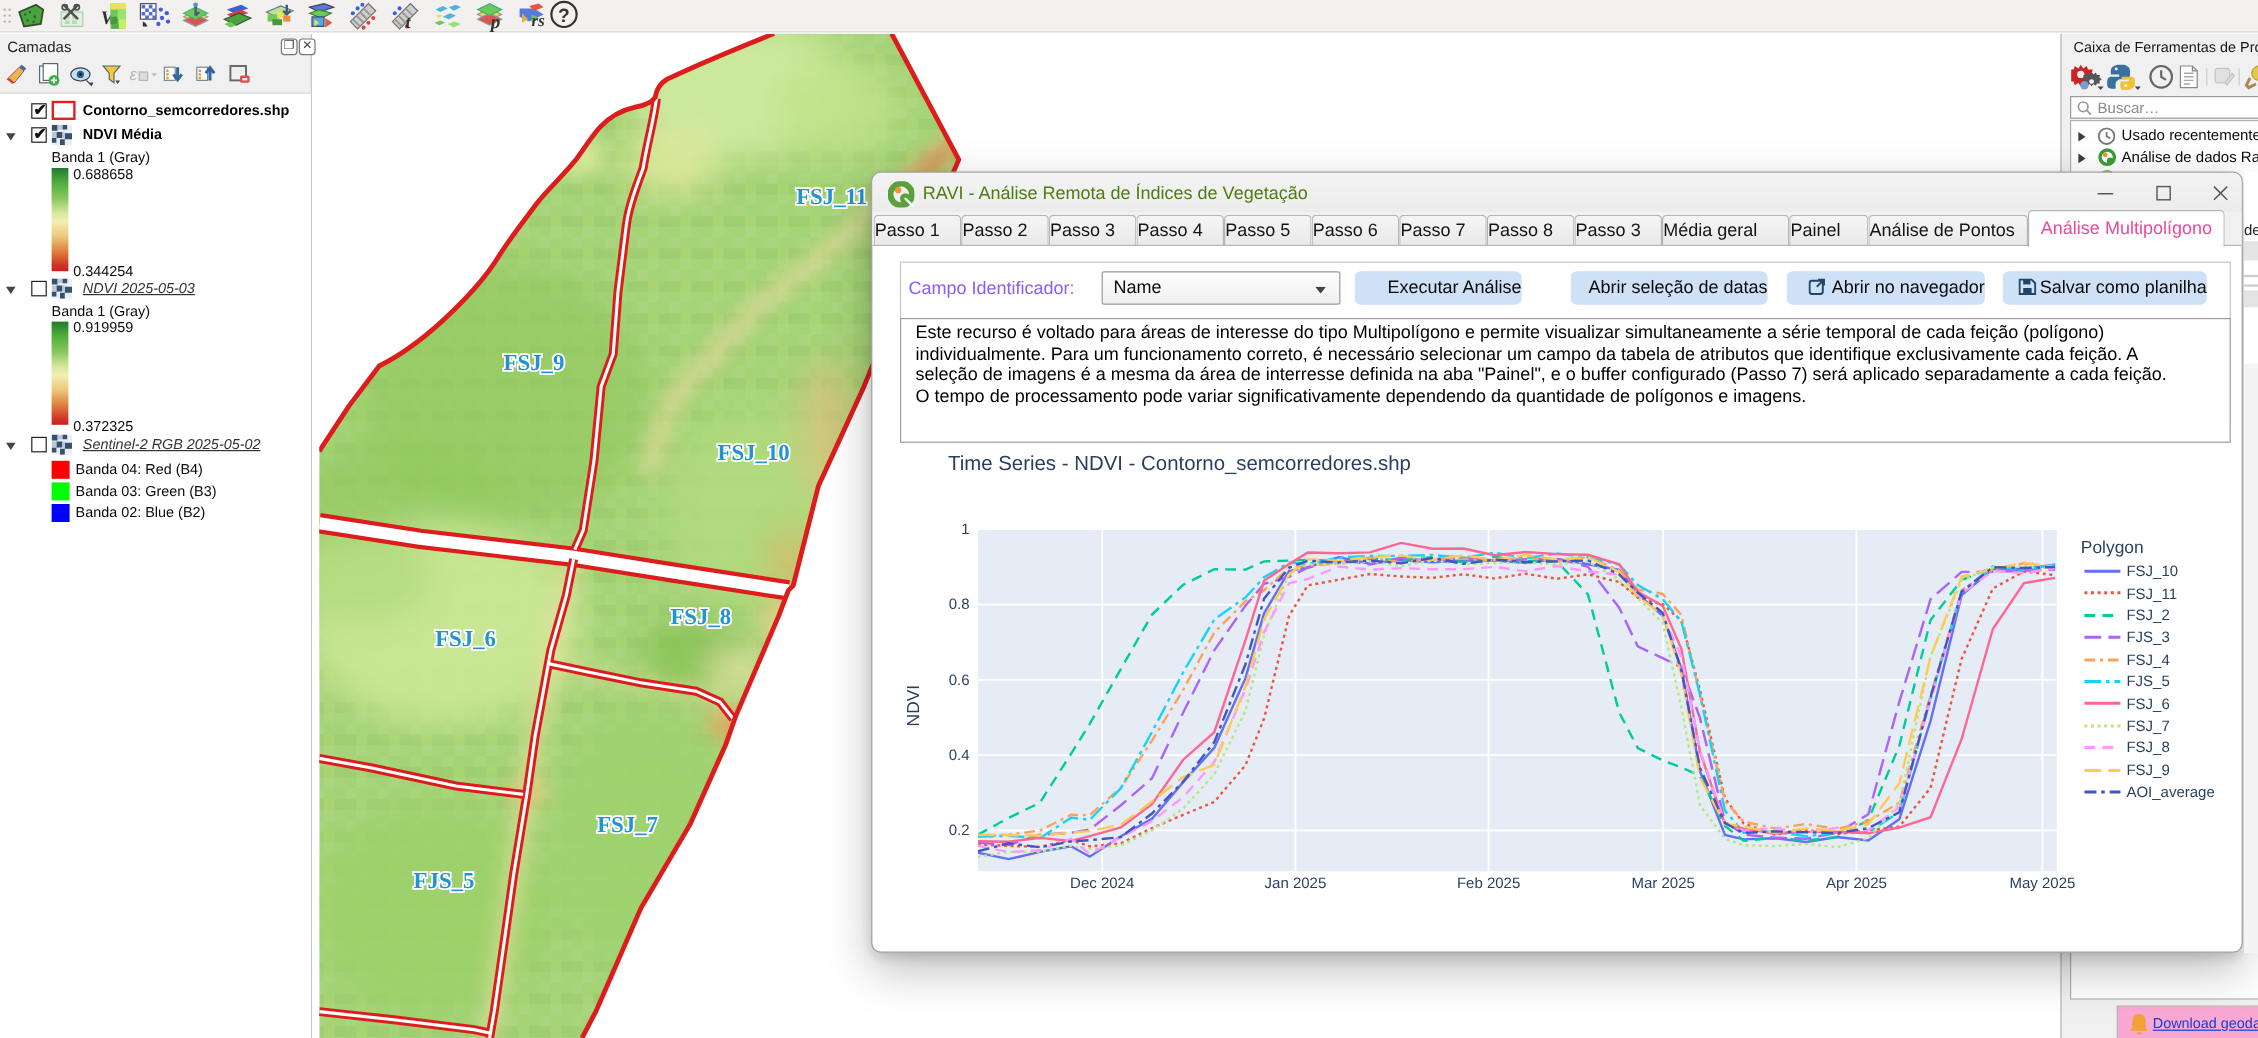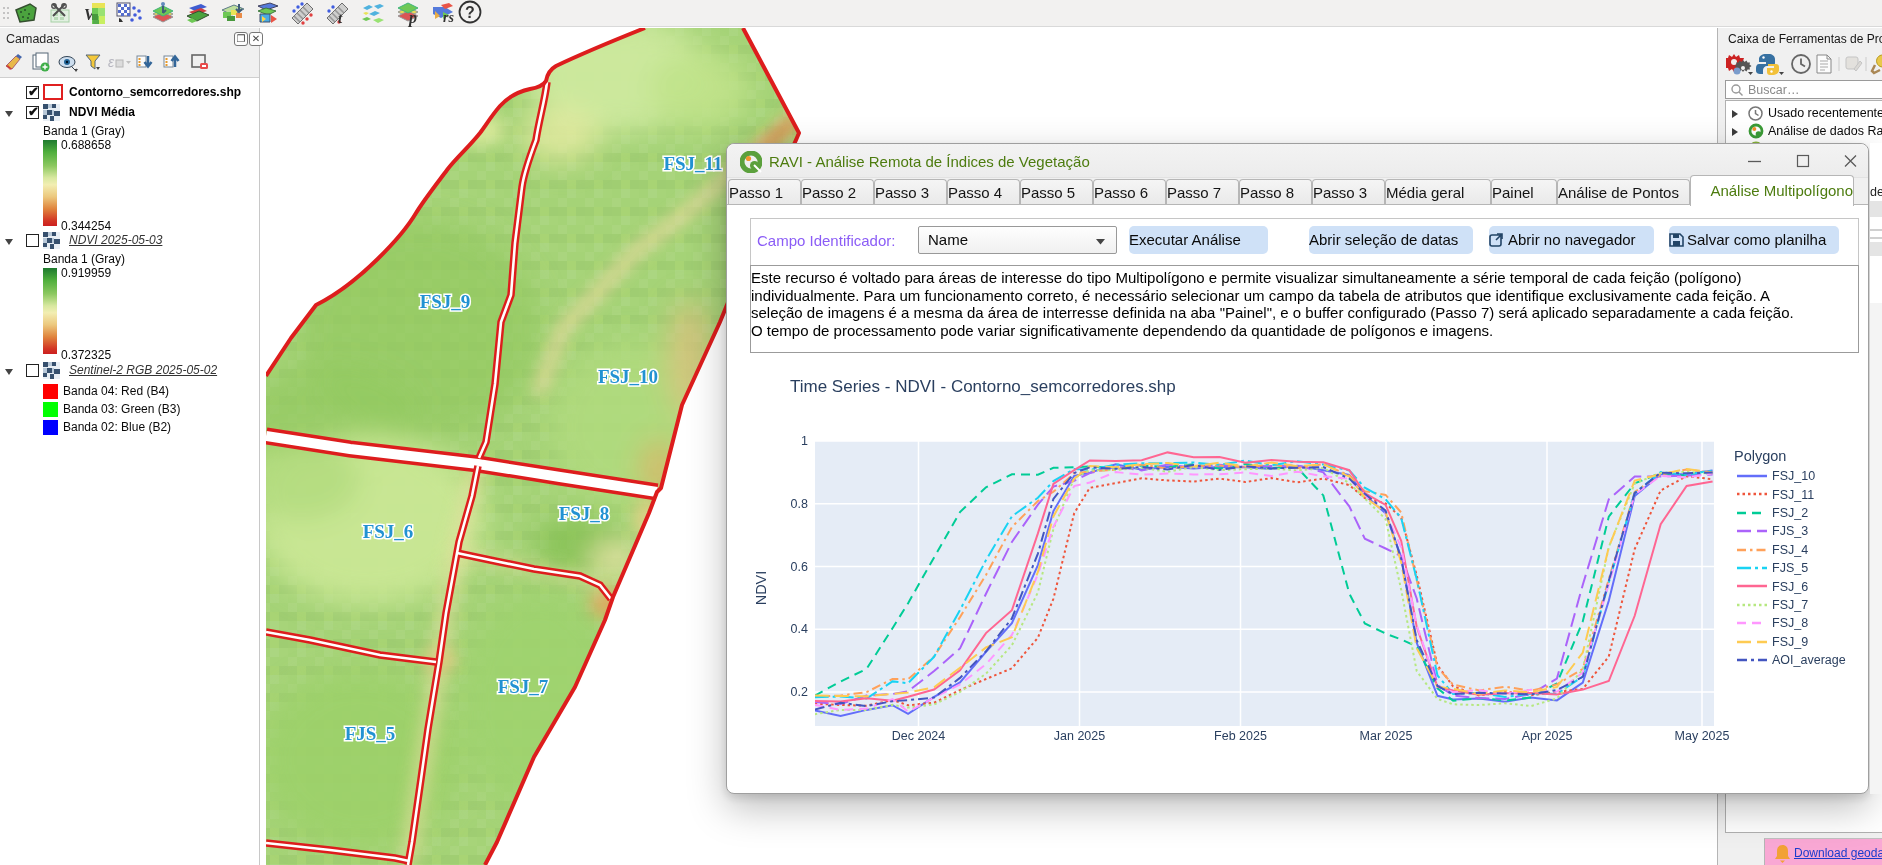--- a/index.html
+++ b/index.html
@@ -19,27 +19,27 @@
 .searchbox{left:7px;top:52px;width:158px;height:19px;background:#fff;border:1px solid #9a9a9a;font-size:12.5px;color:#8a8a8a}
 .rtree{left:7px;top:72px;width:158px;height:733px;background:#fff;border:1px solid #b0b0b0}
 .rrow{position:absolute;font-size:12.5px;color:#0a0a0a;white-space:nowrap}
 .arr{position:absolute;width:0;height:0;border-top:4.5px solid transparent;border-bottom:4.5px solid transparent;border-left:6px solid #3c3c3c}
 .notif{left:1764px;top:838px;width:165px;height:27px;background:#f9a8d4;border-top:1px solid #c0c0c0;border-left:1px solid #b5b5b5}
 .dlg{left:726px;top:143px;width:1143px;height:651px;background:#fff;border:1px solid #9f9f9f;border-radius:8px;box-shadow:0 14px 38px rgba(0,0,0,.26),0 4px 10px rgba(0,0,0,.13);z-index:50}
 .dtitle{left:0;top:0;width:100%;height:34px;background:linear-gradient(#f3f3f3,#ececec);border-radius:8px 8px 0 0;border-bottom:1px solid #e2e2e2}
 .dtitletxt{left:42px;top:9px;font-size:15px;color:#4d7c0f}
 .tabbar{left:0;top:34px;width:100%;height:27px;background:#f0f0f0}
 .tab{position:absolute;top:1px;height:26px;background:linear-gradient(#f5f5f5,#e9e9e9);border:1px solid #b6b6b6;border-bottom:none;border-radius:4px 4px 0 0;font-size:15px;color:#141414;line-height:25px}
-.tabactive{position:absolute;top:-3px;height:31px;background:#fff;border:1px solid #b6b6b6;border-bottom:none;border-radius:4px 4px 0 0;font-size:15px;color:#4d7c0f;text-align:right;line-height:29px;z-index:5}
+.tabactive{position:absolute;top:-3px;height:31px;background:#fff;border:1px solid #b6b6b6;border-bottom:none;border-radius:4px 4px 0 0;font-size:15px;color:#ec4899;text-align:center;line-height:29px;z-index:5}
 .tabline{position:absolute;left:0;top:60px;width:100%;height:1px;background:#b6b6b6}
 .dframe{left:23px;top:74px;width:1109px;height:135px;border:1px solid #c6c6c6}
 .dlabel{left:30px;top:88px;font-size:15px;color:#8b5cf6}
 .combo{left:191px;top:82px;width:199px;height:28px;background:linear-gradient(#fefefe,#f0f0f0);border:1px solid #999;border-radius:2px;font-size:15px;color:#0a0a0a}
-.btn{position:absolute;top:82px;height:28px;background:#cfe1f7;border:none;border-radius:5px;font-size:15px;color:#0a0a0a;text-align:left;line-height:28px}
-.desc{left:23px;top:121px;width:1109px;height:88px;background:#fff;border:1px solid #9b9b9b;font-size:15px;color:#000;line-height:17.6px;padding:3px 0}
+.btn{position:absolute;top:82px;height:28px;background:#cfe1f7;border:none;border-radius:5px;font-size:15px;color:#0a0a0a;text-align:right;line-height:28px}
+.desc{left:23px;top:121px;width:1109px;height:104px;background:#fff;border:1px solid #9b9b9b;font-size:15px;color:#000;line-height:17.6px;padding:3px 12px}
 </style></head>
 <body>
 
 <div class="abs tbtop">
 <svg width="500" height="27">
 <g opacity=".85">
 <circle cx="4" cy="8" r="1" fill="#aaa"></circle>
         <circle cx="4" cy="13" r="1" fill="#aaa"></circle>
         <circle cx="4" cy="18" r="1" fill="#aaa"></circle>
         <circle cx="8" cy="8" r="1" fill="#aaa"></circle>

